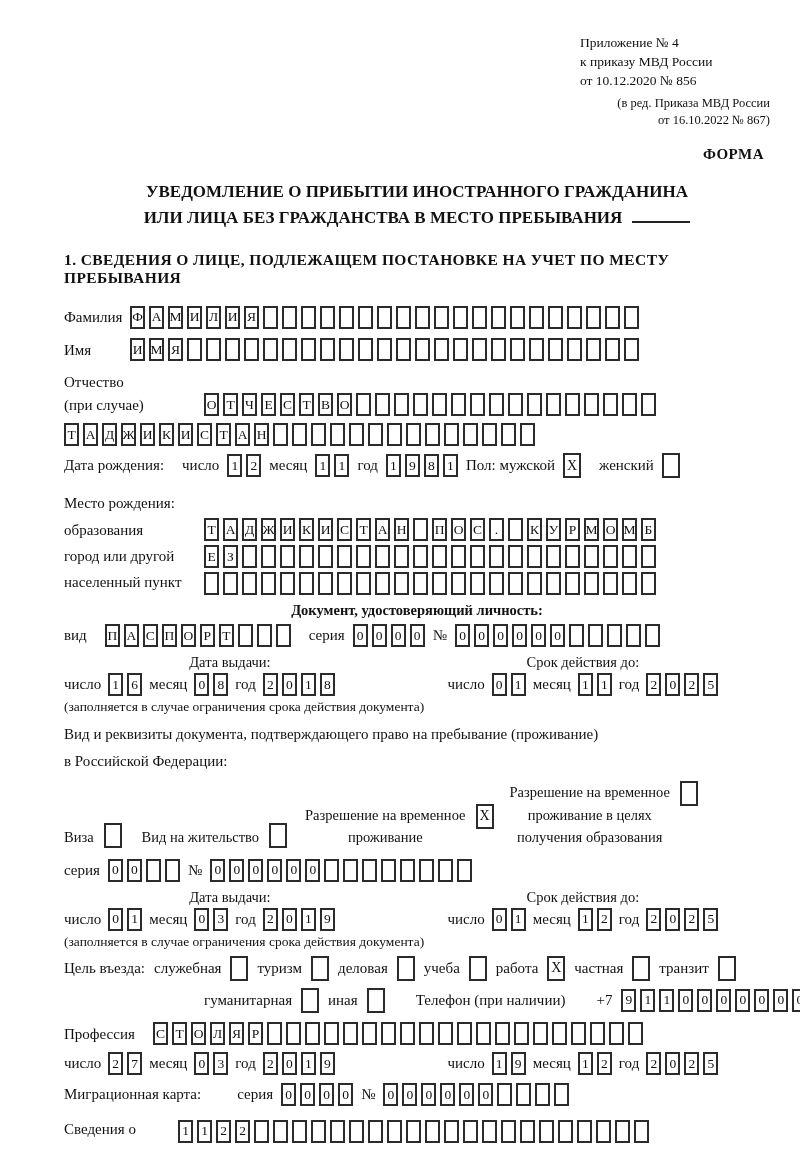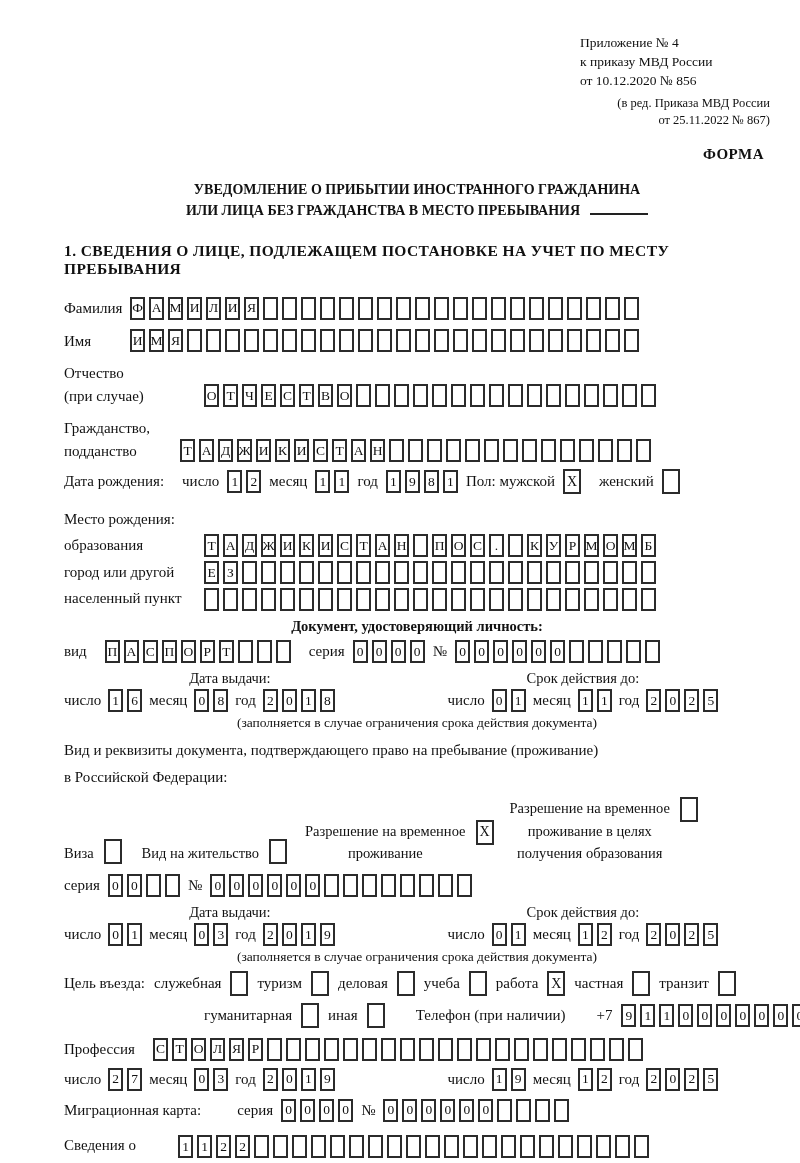--- a/index.html
+++ b/index.html
@@ -8,21 +8,21 @@
     width: 800px; height: 1163px;
     font-family: "Liberation Serif", "DejaVu Serif", serif;
     color: #111; font-size: 15px;
     padding: 34px 30px 16px 64px;
     overflow: hidden;
   }
   .appendix { margin-left: auto; width: 190px; font-size: 13.5px; line-height: 1.4; }
   .appendix .small { font-size: 12.5px; text-align: right; }
   .appendix .gap { height: 4px; }
   .forma { text-align: right; font-weight: bold; font-size: 15px; margin: 16px 6px 0 0; letter-spacing: .5px; }
-  .title { text-align: center; font-weight: bold; font-size: 14px; line-height: 1.55; margin-top: 16px; }
+  .title { text-align: center; font-weight: bold; font-size: 17px; line-height: 1.55; margin-top: 16px; }
   .blank-line { display: inline-block; width: 58px; border-bottom: 2px solid #222; margin-left: 10px; }
   .section-heading { font-weight: bold; font-size: 15.5px; letter-spacing: .4px; margin: 20px 0 16px 0; }
 
   .row { display: flex; align-items: flex-end; margin-bottom: 7px; }
   .label { flex: 0 0 auto; padding-top: 3px; line-height: 1.5; }
   .w66  { width: 66px; }
   .w116 { width: 116px; }
   .w140 { width: 140px; }
   .w89  { width: 89px; }
   .w114 { width: 114px; }
@@ -44,21 +44,21 @@
 
   .dateblock { margin: 4px 0 2px 0; }
   .dateblock .heads { display: flex; }
   .dateblock .heads div { text-align: center; font-size: 14.5px; }
   .dateblock .h-left { width: 47%; }
   .dateblock .h-right { width: 53%; }
   .dateblock .rows { display: flex; margin-top: 2px; }
   .daterow { display: flex; align-items: center; gap: 7px; }
   .daterow.left { width: 47%; }
   .daterow.right { width: 53%; justify-content: center; }
-  .note { text-align: center; font-size: 13.5px; margin: 3px 0 6px 0; }
+  .note { text-align: left; font-size: 13.5px; margin: 3px 0 6px 0; }
 
   .para { line-height: 1.8; font-size: 15px; }
 
   .opt-row { display: flex; align-items: flex-end; gap: 14px; margin: 6px 0 10px 0; }
   .opt { display: flex; align-items: flex-start; gap: 10px; }
   .opt .optlabel { text-align: center; line-height: 1.55; font-size: 14.5px; }
   .opt .optlabel.single { padding-top: 3px; }
 
   .purpose-row { display: flex; align-items: center; gap: 9px; margin-bottom: 7px; }
   .purpose-row .lbl { white-space: nowrap; }
@@ -66,21 +66,21 @@
 </style>
 </head>
 <body>
 
 <div class="appendix">
   <div>Приложение № 4</div>
   <div>к приказу МВД России</div>
   <div>от 10.12.2020 № 856</div>
   <div class="gap"></div>
   <div class="small">(в ред. Приказа МВД России</div>
-  <div class="small">от 25.11.2022 № 867)</div>
+  <div class="small">от 16.10.2022 № 867)</div>
 </div>
 
 <div class="forma">ФОРМА</div>
 
 <div class="title">
   <div>УВЕДОМЛЕНИЕ О ПРИБЫТИИ ИНОСТРАННОГО ГРАЖДАНИНА</div>
   <div><span>ИЛИ ЛИЦА БЕЗ ГРАЖДАНСТВА В МЕСТО ПРЕБЫВАНИЯ</span><span class="blank-line"></span></div>
 </div>
 
 <div class="section-heading">1. СВЕДЕНИЯ О ЛИЦЕ, ПОДЛЕЖАЩЕМ ПОСТАНОВКЕ НА УЧЕТ ПО МЕСТУ ПРЕБЫВАНИЯ</div>
@@ -178,24 +178,20 @@
       <span class="cell"></span>
       <span class="cell"></span>
       <span class="cell"></span>
       <span class="cell"></span>
       <span class="cell"></span>
       <span class="cell"></span>
     </div>
 </div>
 
 <div class="row">
-  <div class="label w116">
-    <div>Гражданство,</div>
-    <div>подданство</div>
-  </div>
   <div class="boxes">
       <span class="cell">Т</span>
       <span class="cell">А</span>
       <span class="cell">Д</span>
       <span class="cell">Ж</span>
       <span class="cell">И</span>
       <span class="cell">К</span>
       <span class="cell">И</span>
       <span class="cell">С</span>
       <span class="cell">Т</span>

